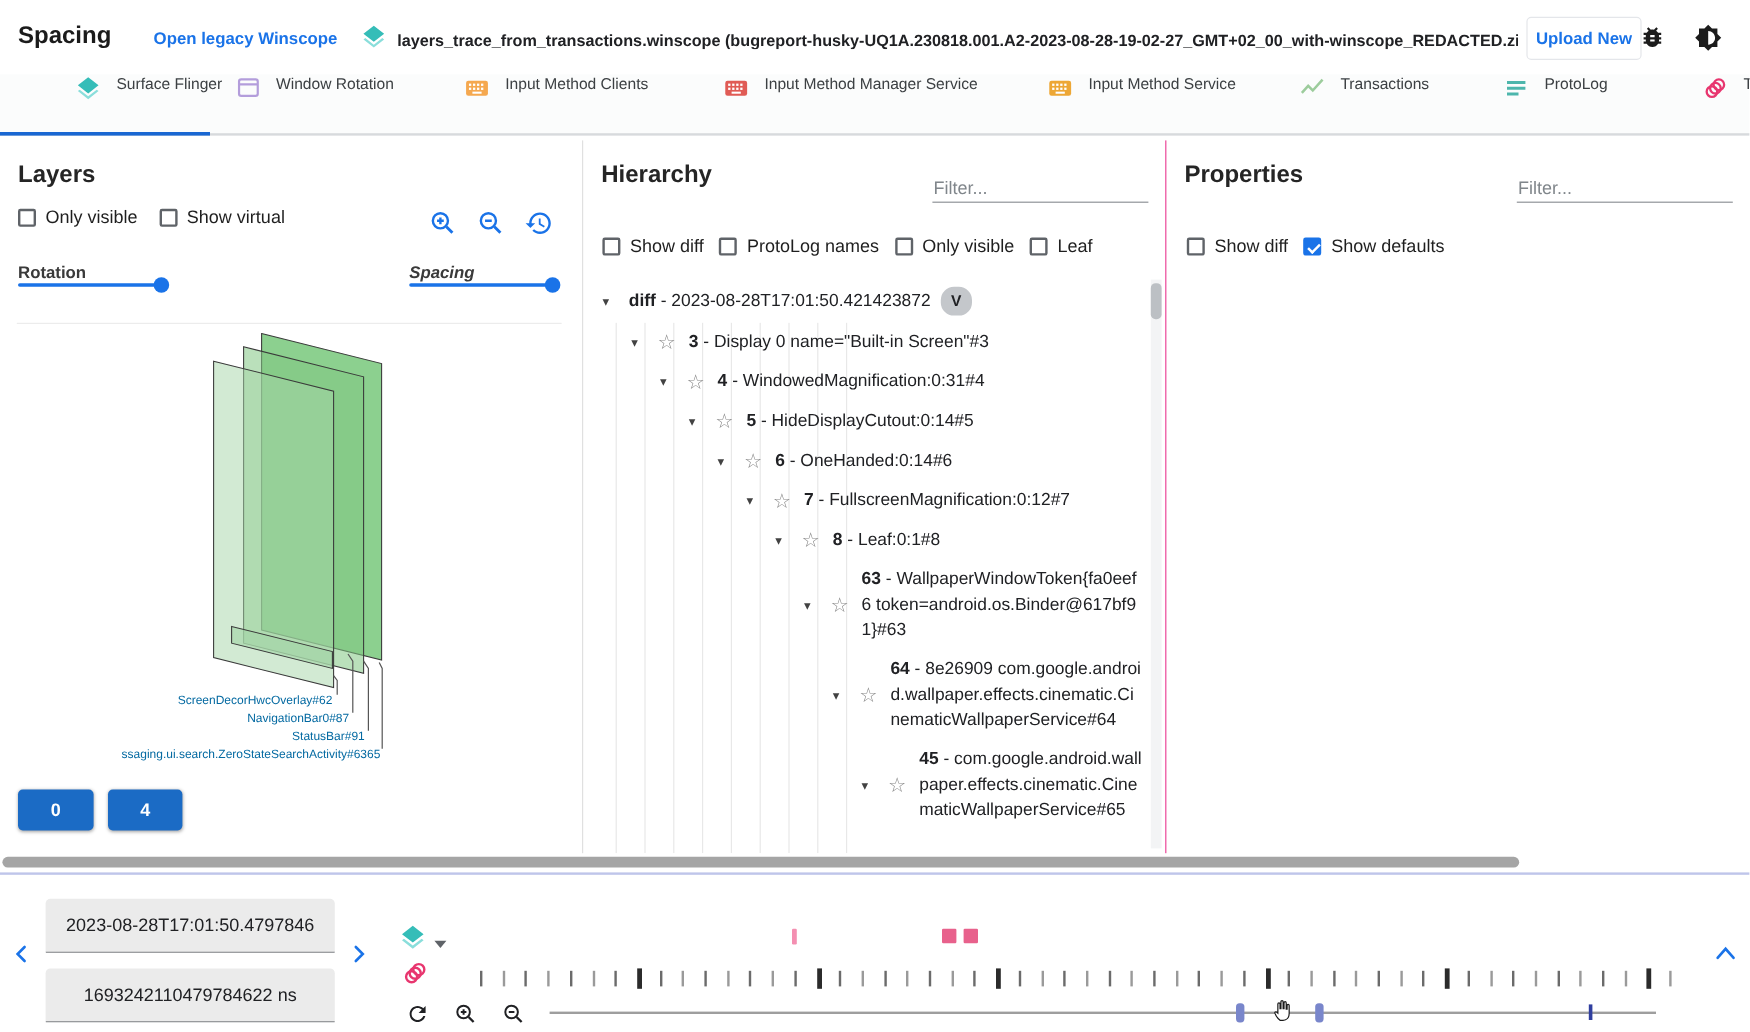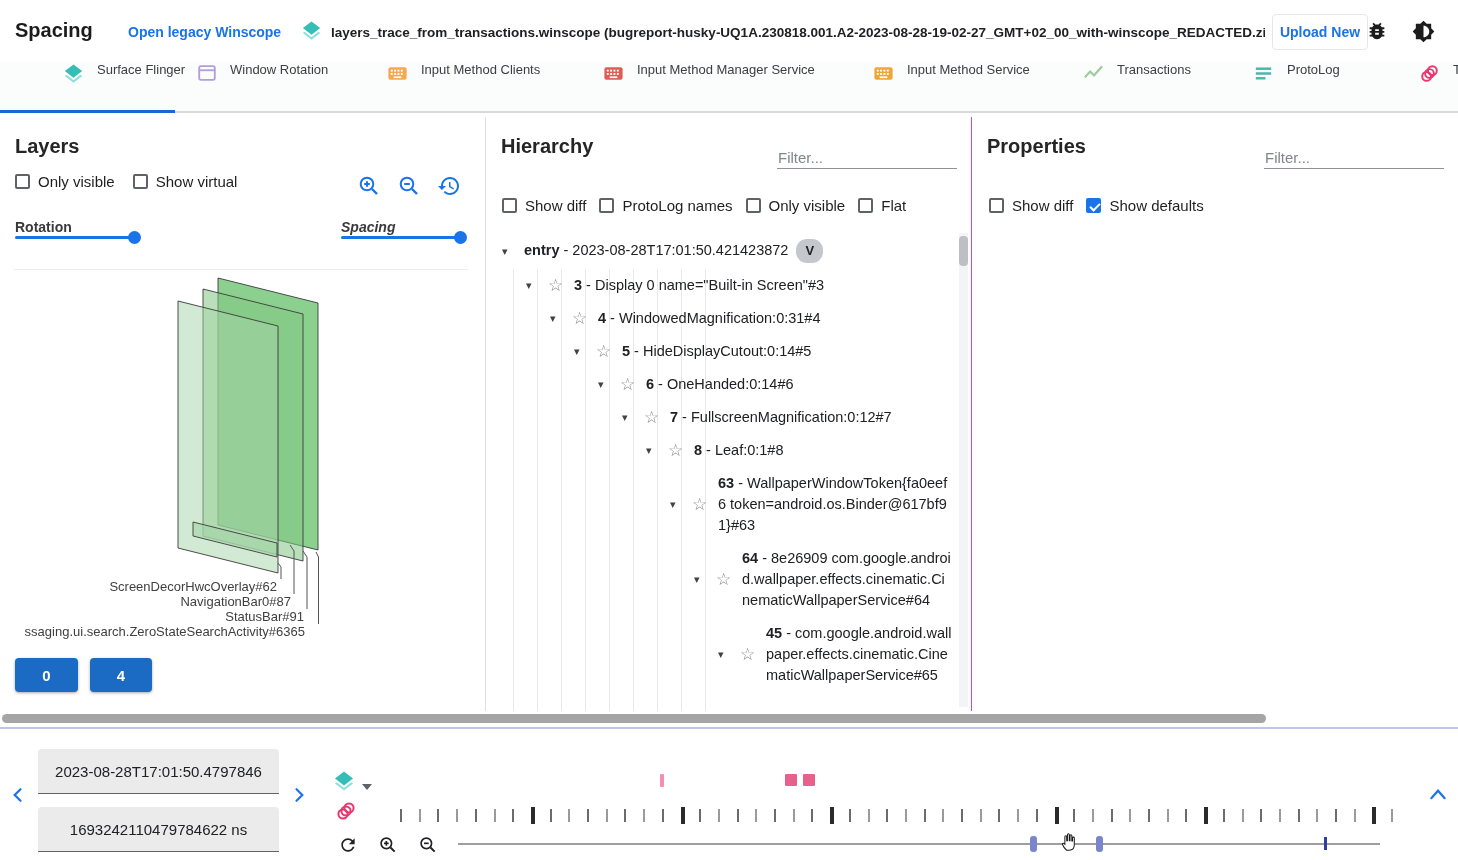--- a/index.html
+++ b/index.html
@@ -42,21 +42,21 @@
   .cb.checked .box { background:#1a73e8; border-color:#1a73e8; }
   .cb.checked .box::after { content:""; position:absolute; left:2px; top:3px; width:8px; height:4px;
     border-left:2px solid #fff; border-bottom:2px solid #fff; transform:rotate(-45deg); }
 
   
   .icon-btn { position:absolute; width:24px; height:24px; cursor:pointer; }
   .slider-label { position:absolute; font-size:14px; font-weight:600; color:#3a3a3a; }
   .slider-track { position:absolute; height:3px; background:#1a73e8; border-radius:2px; }
   .slider-thumb { position:absolute; width:13px; height:13px; border-radius:50%; background:#1a73e8; top:-5px; }
   .scene-sep { position:absolute; left:14px; top:152px; width:454px; height:1px; background:#ececec; }
-  .layer-label { position:absolute; font-size:13px; color:#404040; white-space:nowrap; }
+  .layer-label { position:absolute; font-size:10px; color:#0369a1; white-space:nowrap; }
   .blue-btn { position:absolute; top:541px; height:34px; background:#1b6bc5; color:#fff; font-weight:bold;
     font-size:15px; border:none; border-radius:4px; box-shadow:0 1px 3px rgba(0,0,0,.35); cursor:pointer; }
 
   
   .tree { position:absolute; left:0; top:116px; width:486px; height:478px; overflow:hidden; }
   .guide { position:absolute; width:1px; top:36px; bottom:0; background:#e8e8e8; }
   .treerow { position:relative; display:flex; align-items:center; padding:6px 20px 6px 0; cursor:pointer; }
   .treerow .caret { width:22px; font-size:11px; color:#424242; flex:0 0 auto; text-align:left; }
   .treerow .star { width:26px; font-size:17px; color:#8a8a8a; flex:0 0 auto; line-height:14px; }
   .treerow .txt { font-size:14.5px; line-height:21px; word-break:break-all; }
@@ -258,21 +258,21 @@
         <polyline points="278,296 281,300 281,312" fill="none"></polyline>
         <polyline points="290,278 294,284 294,327" fill="none"></polyline>
         <polyline points="303,284 307,290 307,342" fill="none"></polyline>
         <polyline points="316,285 318.5,290 318.5,357" fill="none"></polyline>
       </g>
     </svg>
 
     <div class="layer-label" style="top: 462px; right: 208px;">ScreenDecorHwcOverlay#62</div>
     <div class="layer-label" style="top: 477px; right: 194px;">NavigationBar0#87</div>
     <div class="layer-label" style="top: 492px; right: 181px;">StatusBar#91</div>
-    <div class="layer-label" style="top: 507px; right: 180px;">ssaging.ui.search.ZeroStateSearchActivity#6365</div>
+    <div class="layer-label" style="top: 507px; right: 168px;">ssaging.ui.search.ZeroStateSearchActivity#6365</div>
 
     <button class="blue-btn" style="left:15px; width:63px;">0</button>
     <button class="blue-btn" style="left:90px; width:62px;">4</button>
   </div>
 
   <div class="panel panel-hierarchy">
     <div class="panel-title">Hierarchy</div>
     <input class="filter-input" style="left: 291px;" placeholder="Filter...">
     <div class="cb-row" style="left:16px; top:80px;">
         <label class="cb">
@@ -282,36 +282,36 @@
         <label class="cb">
           <span class="box"></span>
           <span>ProtoLog names</span>
         </label>
         <label class="cb">
           <span class="box"></span>
           <span>Only visible</span>
         </label>
         <label class="cb">
           <span class="box"></span>
-          <span>Flat</span>
+          <span>Leaf</span>
         </label>
       </div>
     <div class="tree">
         <div class="guide" style="left: 27px;"></div>
         <div class="guide" style="left: 51px;"></div>
         <div class="guide" style="left: 75px;"></div>
         <div class="guide" style="left: 99px;"></div>
         <div class="guide" style="left: 123px;"></div>
         <div class="guide" style="left: 147px;"></div>
         <div class="guide" style="left: 171px;"></div>
         <div class="guide" style="left: 195px;"></div>
         <div class="guide" style="left: 219px;"></div>
         <div class="treerow" style="padding-left: 16px;">
           <span class="caret">▾</span>
-          <span class="txt"><b>entry</b> - 2023-08-28T17:01:50.421423872<span class="chip">V</span></span>
+          <span class="txt"><b>diff</b> - 2023-08-28T17:01:50.421423872<span class="chip">V</span></span>
         </div>
         <div class="treerow" style="padding-left: 40px;">
           <span class="caret">▾</span>
           <span class="star">☆</span>
           <span class="txt"><b>3</b> - Display 0 name="Built-in Screen"#3</span>
         </div>
         <div class="treerow" style="padding-left: 64px;">
           <span class="caret">▾</span>
           <span class="star">☆</span>
           <span class="txt"><b>4</b> - WindowedMagnification:0:31#4</span>

